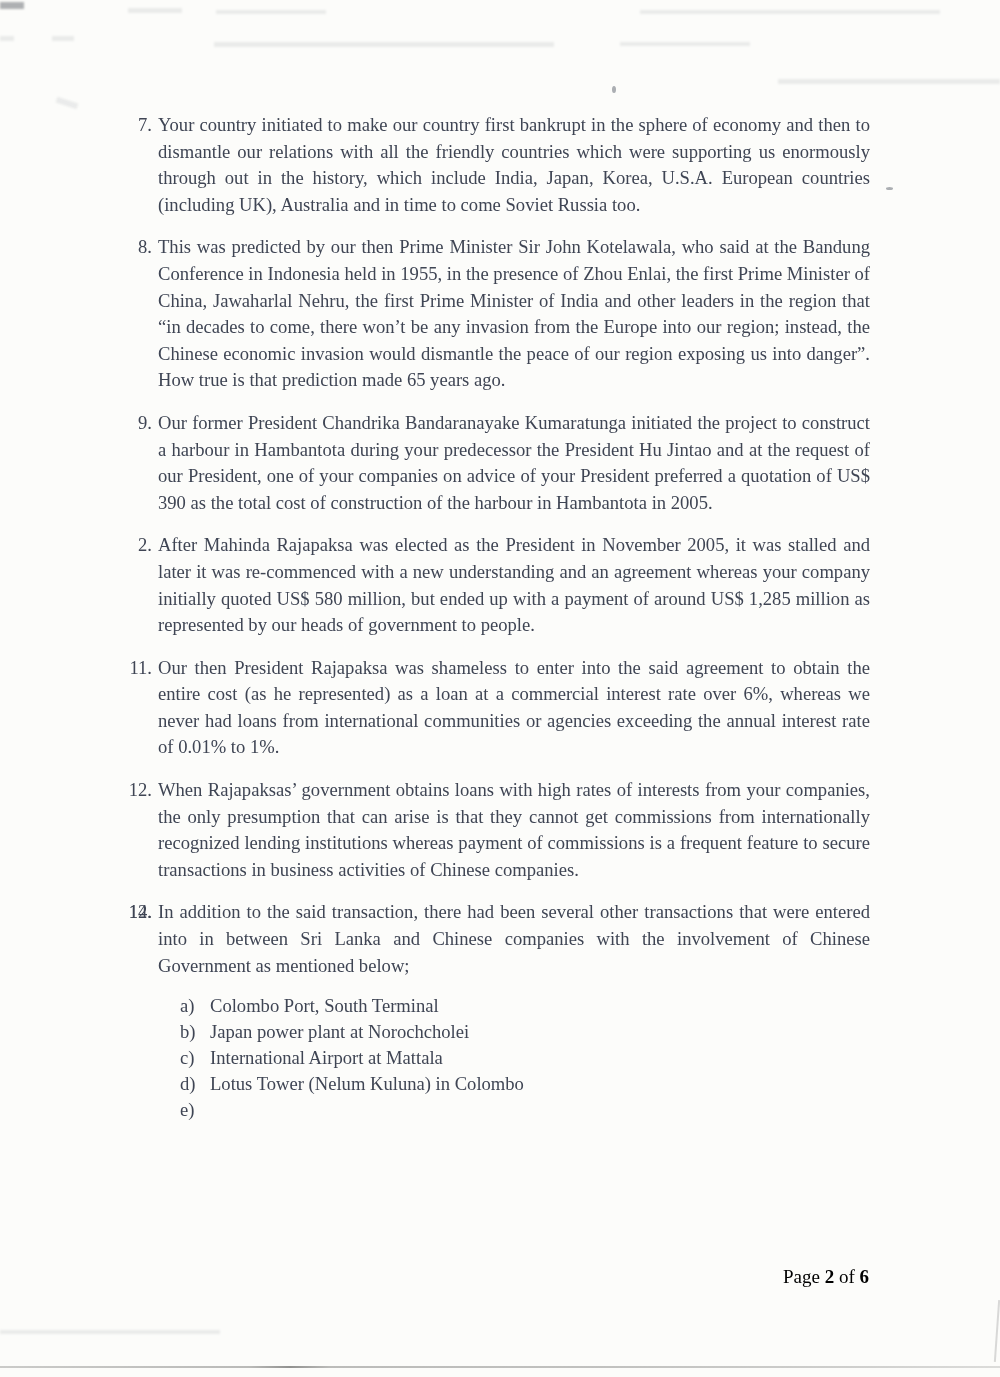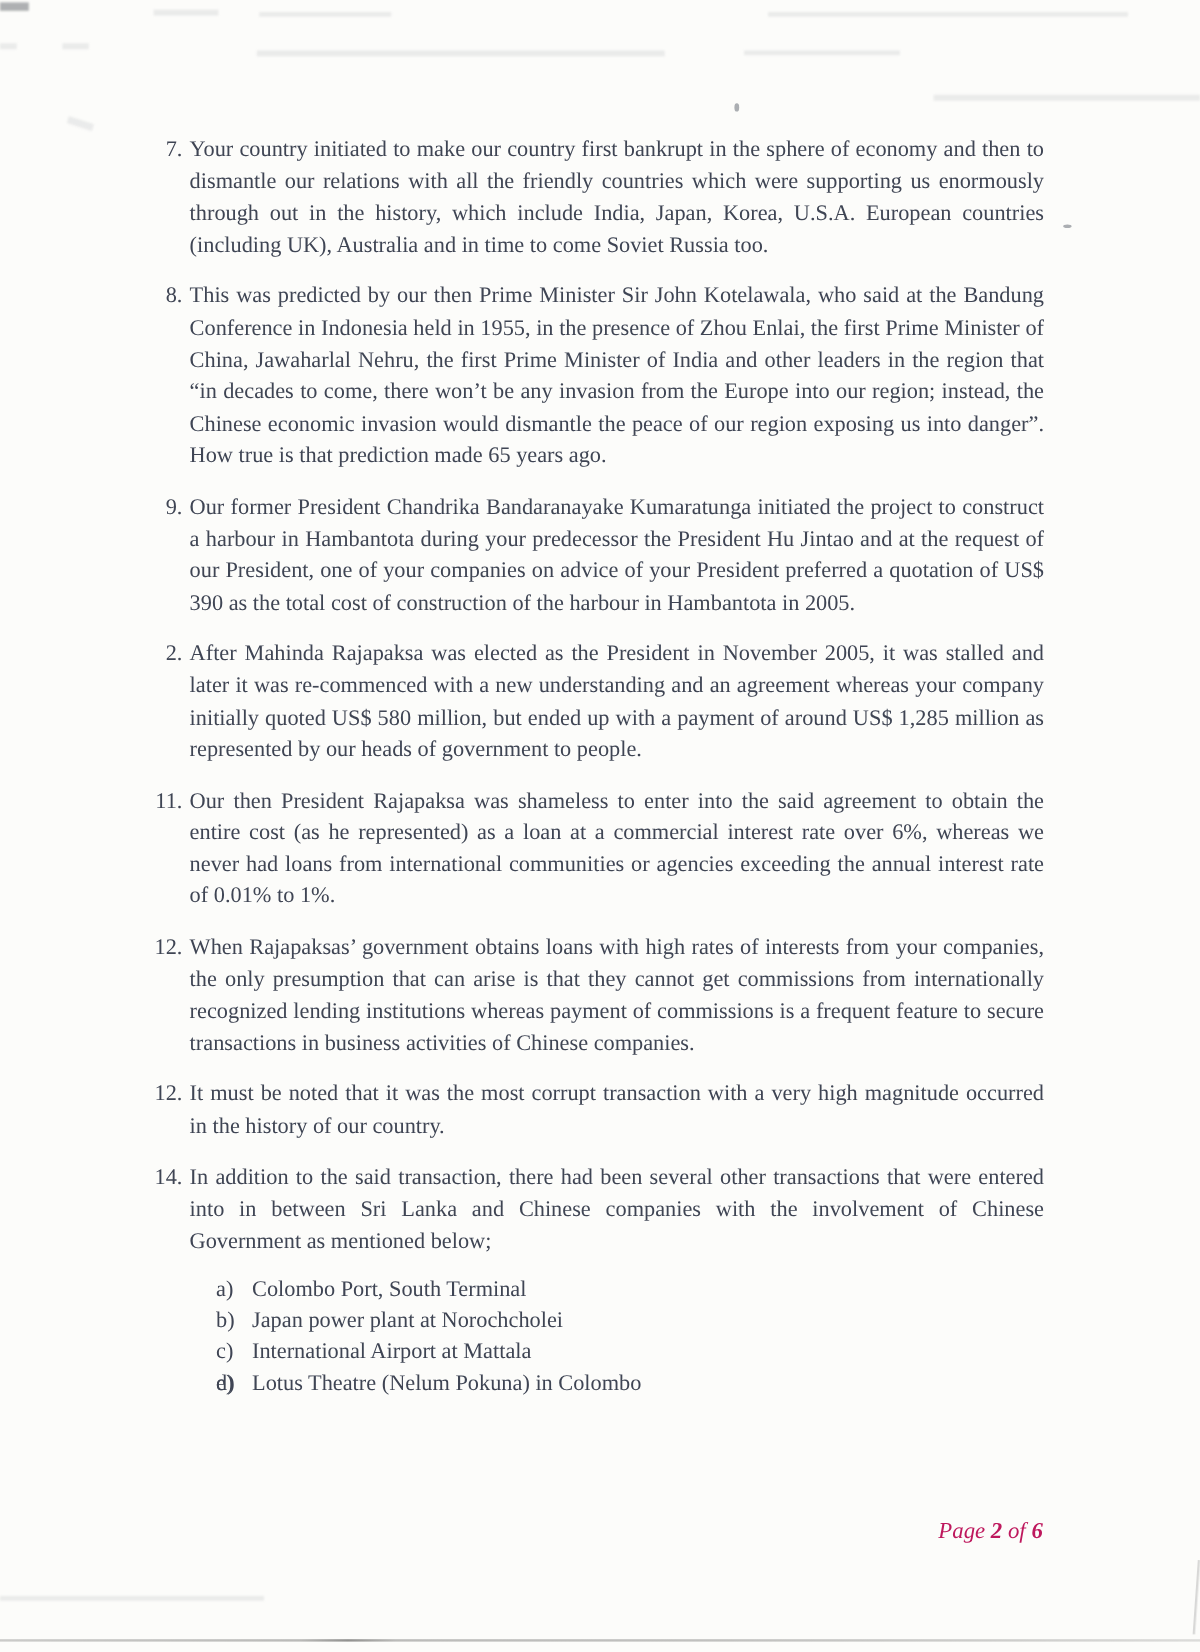--- a/index.html
+++ b/index.html
@@ -76,22 +76,21 @@
     top: 0;
     width: 24px;
     text-align: left;
   }
   .footer {
     position: absolute;
     top: 1263px;
     right: 131px;
     font-size: 19px;
     line-height: 27px;
-    color: #be185d;
-    font-style: italic;
+    color: #000000;
   }
   .footer .bold { font-weight: bold; }
 </style>
 </head>
 <body>
 
 <div class="scan">
 
   <div class="artifact a-top-corner"></div>
   <div class="artifact a-dash-light" style="left:128px; top:8px; width:54px; height:5px;"></div>
@@ -136,21 +135,20 @@
       <span>Our then President Rajapaksa was shameless to enter into the said agreement to obtain the entire cost (as he represented) as a loan at a commercial interest rate over 6%, whereas we never had loans from international communities or agencies exceeding the annual interest rate of 0.01% to 1%.</span>
     </div>
 
     <div class="item">
       <span class="num">12.</span>
       <span>When Rajapaksas’ government obtains loans with high rates of interests from your companies, the only presumption that can arise is that they cannot get commissions from internationally recognized lending institutions whereas payment of commissions is a frequent feature to secure transactions in business activities of Chinese companies.</span>
     </div>
 
     <div class="item">
       <span class="num">12.</span>
-      <span>It must be noted that it was the most corrupt transaction with a very high magnitude occurred in the history of our country.</span>
     </div>
 
     <div class="item">
       <span class="num">14.</span>
       <span>In addition to the said transaction, there had been several other transactions that were entered into in between Sri Lanka and Chinese companies with the involvement of Chinese Government as mentioned below;</span>
     </div>
 
     <div class="sub-list">
       <div class="sub-item">
         <span class="letter">a)</span>
@@ -159,24 +157,24 @@
       <div class="sub-item">
         <span class="letter">b)</span>
         <span>Japan power plant at Norochcholei</span>
       </div>
       <div class="sub-item">
         <span class="letter">c)</span>
         <span>International Airport at Mattala</span>
       </div>
       <div class="sub-item">
         <span class="letter">d)</span>
+        <span>Lotus Tower (Nelum Kuluna) in Colombo</span>
       </div>
       <div class="sub-item">
         <span class="letter">e)</span>
-        <span>Lotus Theatre (Nelum Pokuna) in Colombo</span>
       </div>
     </div>
 
   </div>
 
   <div class="footer"><span>Page</span> <span class="bold">2</span> <span>of</span> <span class="bold">6</span></div>
 
 </div>
 
 </body></html>

